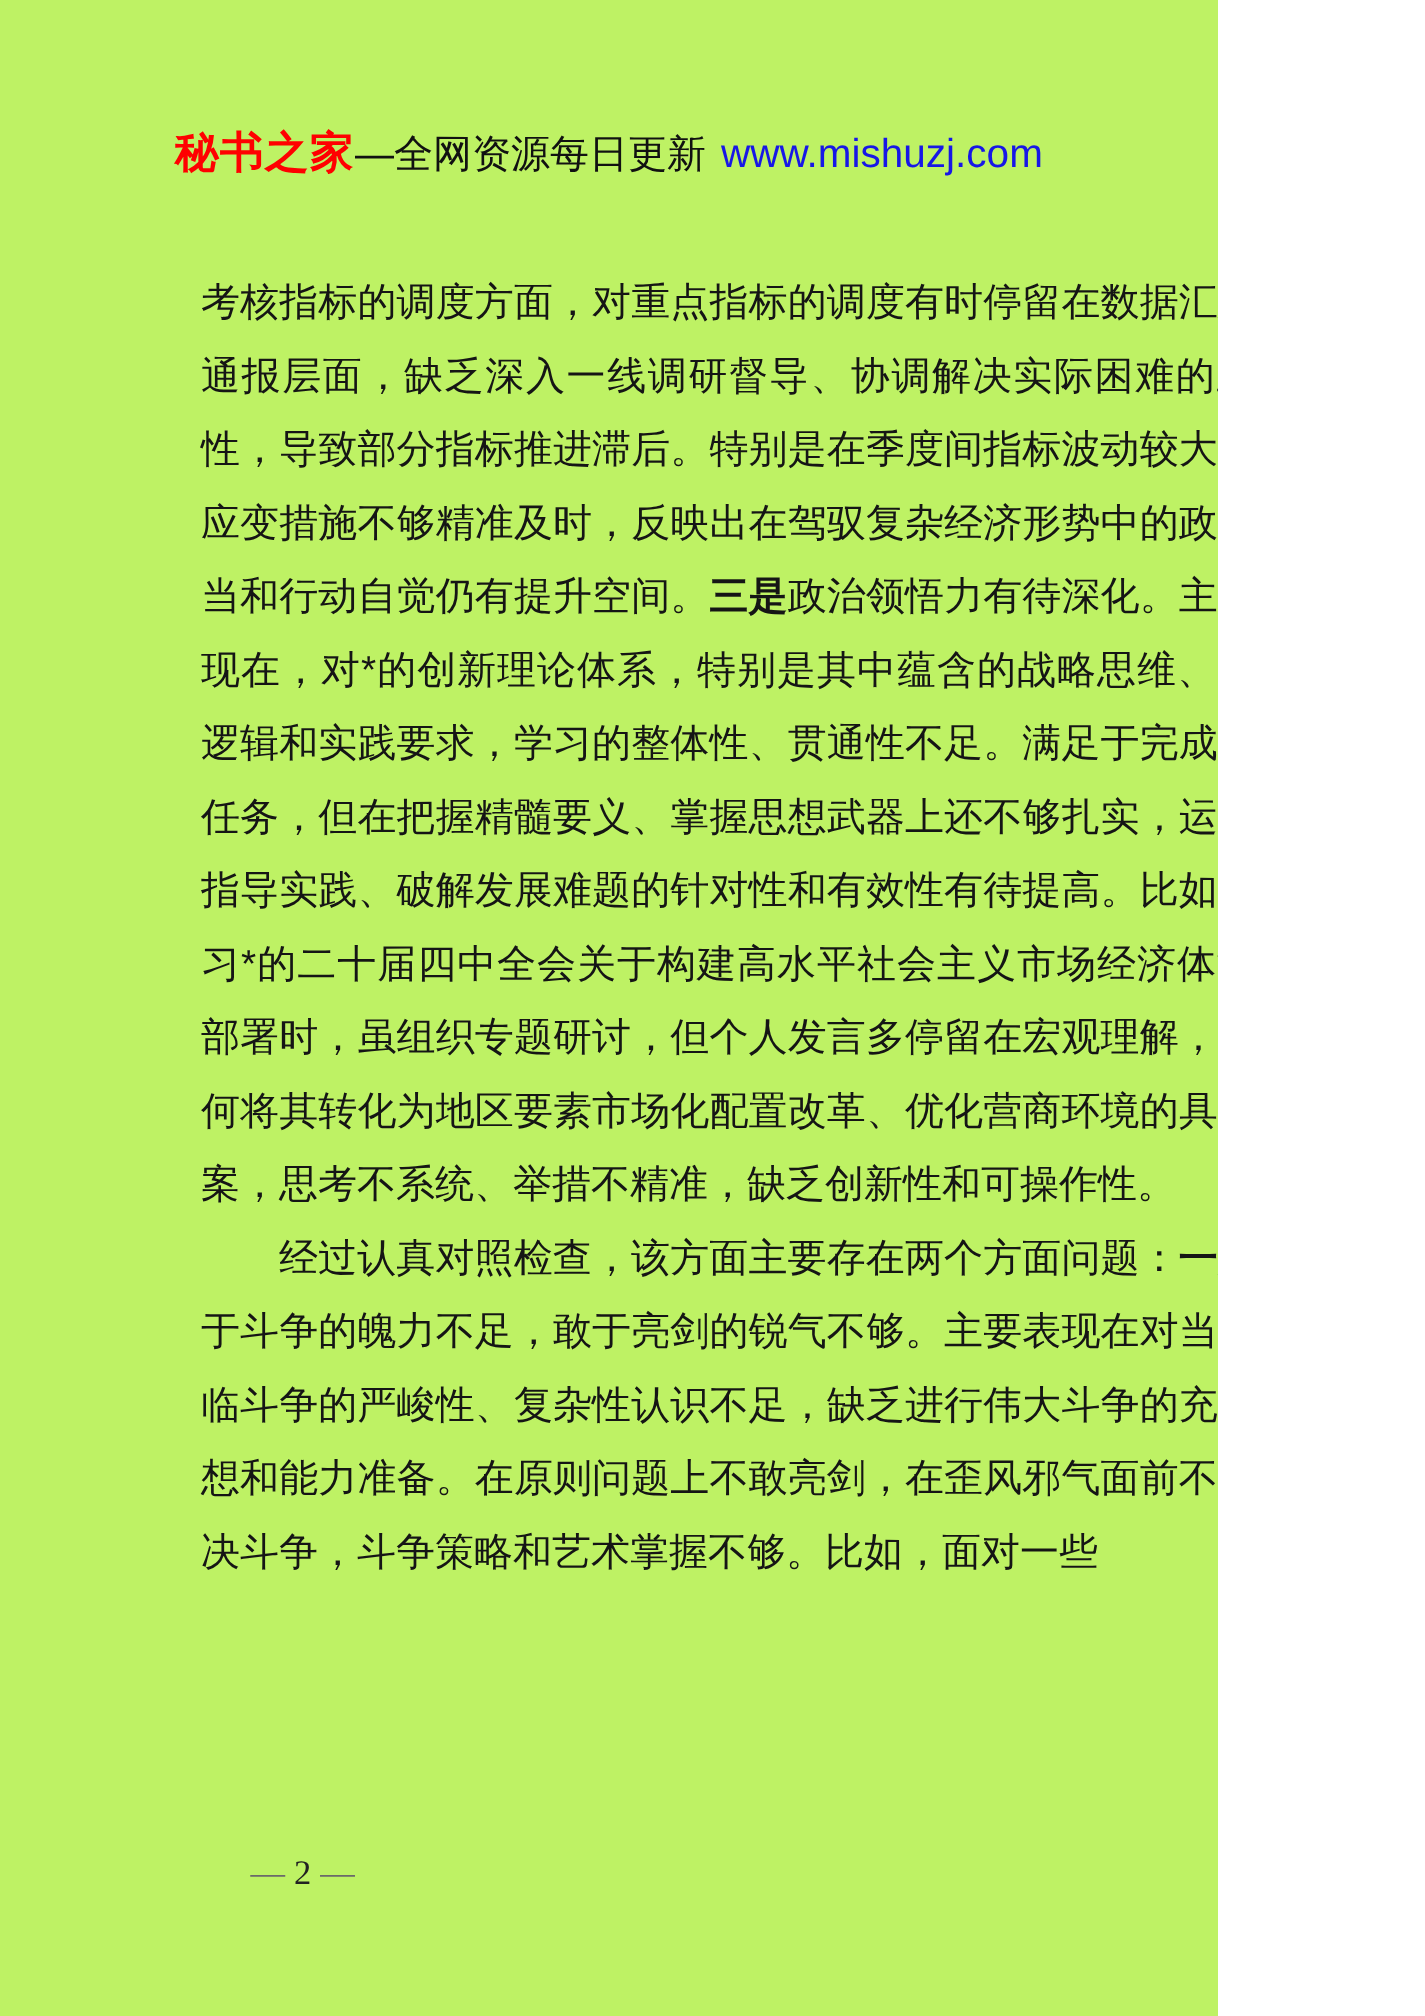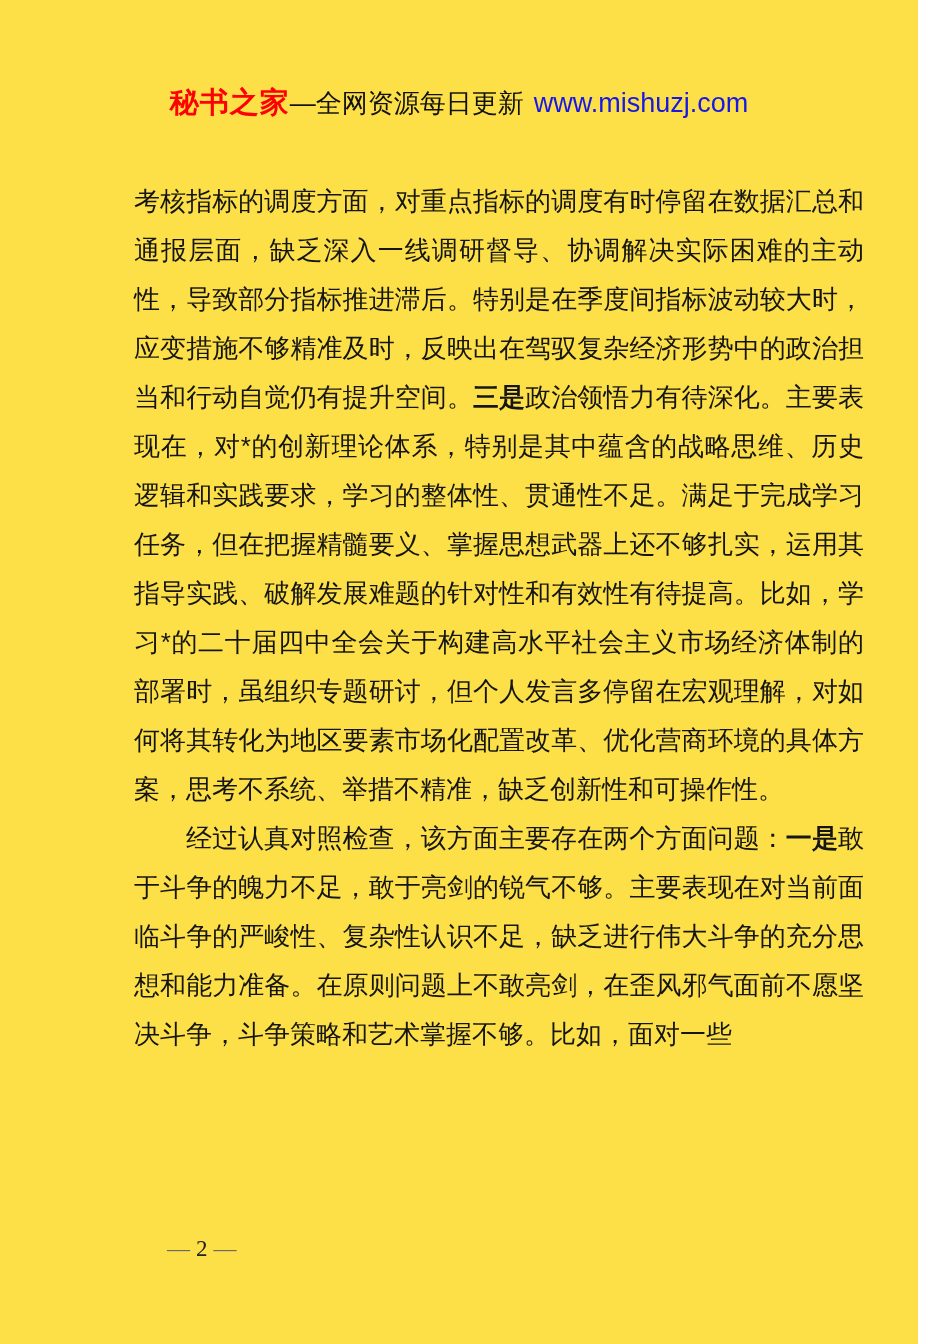--- a/index.html
+++ b/index.html
@@ -2,23 +2,23 @@
 <html><head>
 <meta charset="utf-8">
 <style>
   html, body {
     margin: 0;
     padding: 0;
     background: #ffffff;
   }
   .page {
     position: relative;
-    width: 918px;
+    width: 812px;
     height: 1344px;
-    background: #fde047;
+    background: #bef264;
     overflow: hidden;
     font-family: "Liberation Sans", sans-serif;
   }
   .doc-header {
     position: absolute;
     top: 84px;
     left: 0;
     width: 100%;
     text-align: center;
     white-space: nowrap;

